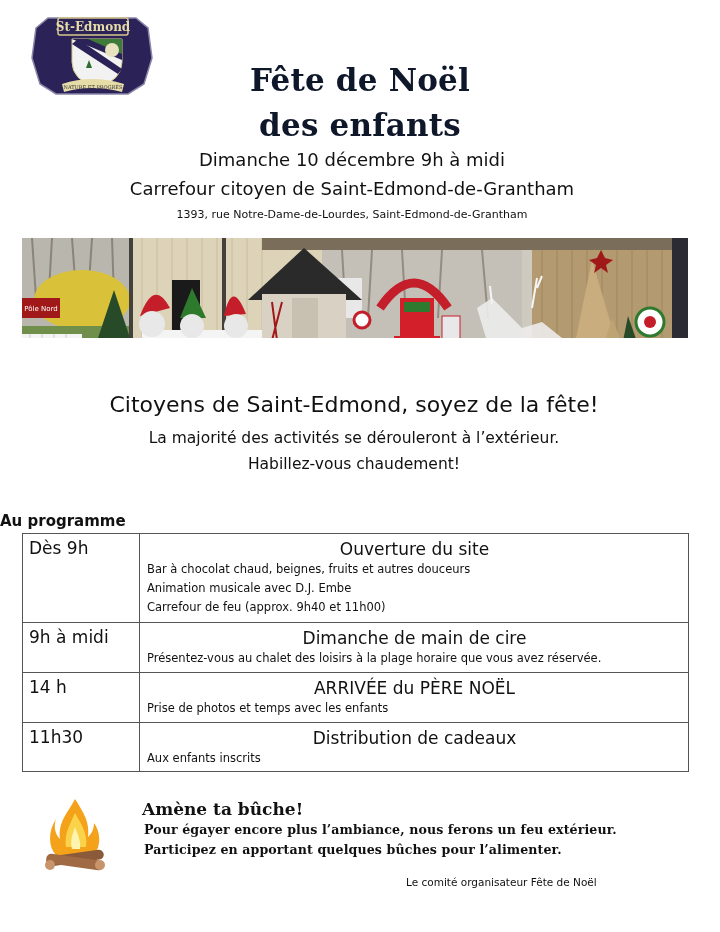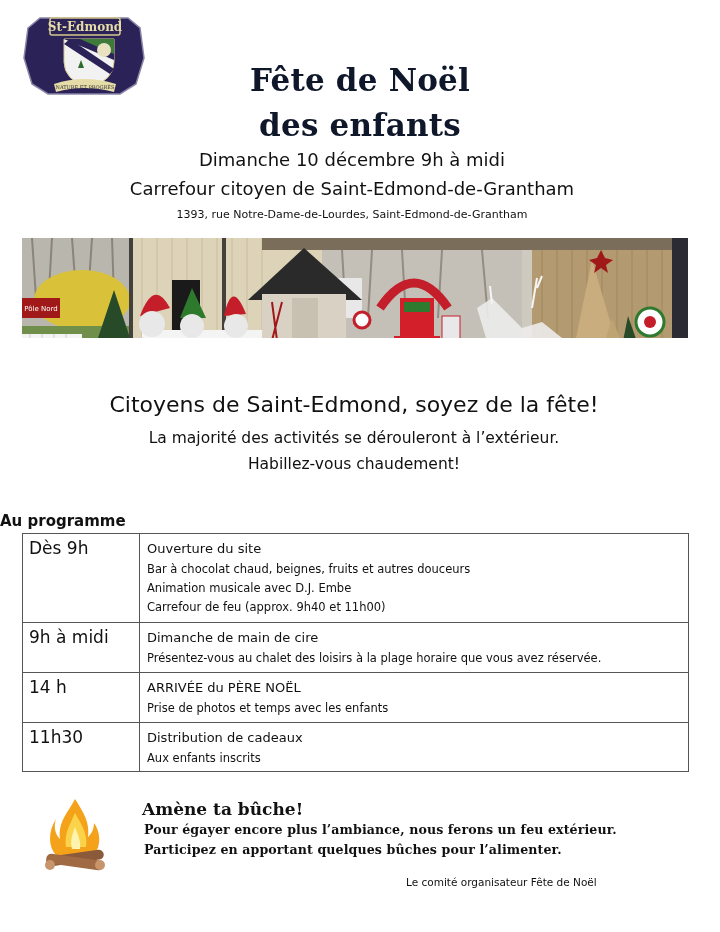--- a/index.html
+++ b/index.html
@@ -2,21 +2,21 @@
 <html><head>
 <meta charset="utf-8">
 <style>
   * { box-sizing: border-box; margin: 0; padding: 0; }
   html, body { width: 720px; height: 932px; background: #ffffff; overflow: hidden; }
   body { position: relative; font-family: "Liberation Sans", sans-serif; color: #111; }
 
   .abs { position: absolute; }
 
   
-  #logo { left: 20px; top: 14px; width: 128px; height: 84px; }
+  #logo { left: 28px; top: 14px; width: 128px; height: 84px; }
 
   
   .title { left: 0; width: 720px; text-align: center; font-family: "DejaVu Serif", serif; font-weight: bold; font-size: 31px; color: #0f172a; letter-spacing: 0.2px; }
   #title1 { top: 62px; left: 0; padding-left: 0; }
   #title2 { top: 107px; }
   .sub { width: 720px; text-align: center; font-family: "DejaVu Sans", sans-serif; font-size: 18px; color: #111; }
   #date { top: 149px; left: -8px; }
   #place { top: 178px; left: -8px; }
   #addr { top: 208px; left: -8px; font-size: 11px; }
 
@@ -28,21 +28,21 @@
   #lead2 { top: 429px; font-size: 15.5px; left: -6px; }
   #lead3 { top: 455px; font-size: 15.5px; left: -6px; }
 
   #prog-title { top: 512px; left: 0; width: 712px; text-align: left; font-family: "DejaVu Sans", sans-serif; font-weight: bold; font-size: 15px; }
 
   
   #prog-table { left: 22px; top: 533px; width: 667px; border-collapse: collapse; font-family: "DejaVu Sans", sans-serif; }
   #prog-table td { border: 1.5px solid #555; vertical-align: top; margin-left: 24px; }
   #prog-table td.time { width: 117px; padding: 4px 6px 0 6px; font-size: 17px; }
   #prog-table td.desc { padding: 4px 6px 3px 7px; }
-  .act-title { font-size: 13px; line-height: 22px; }
+  .act-title { font-size: 17px; line-height: 22px; text-align: center; }
   .act-detail { font-size: 11.5px; line-height: 19px; color: #111; }
 
   
   #fire { left: 40px; top: 795px; width: 70px; height: 82px; }
   #buche-title { left: 142px; top: 799px; font-family: "DejaVu Serif", serif; font-weight: bold; font-size: 17px; }
   .buche-line { left: 144px; font-family: "DejaVu Serif", serif; font-weight: bold; font-size: 12.6px; letter-spacing: 0.1px; }
   #buche1 { top: 822px; }
   #buche2 { top: 842px; }
   #sign { left: 406px; top: 876px; font-family: "DejaVu Sans", sans-serif; font-size: 10.5px; }
 </style>

